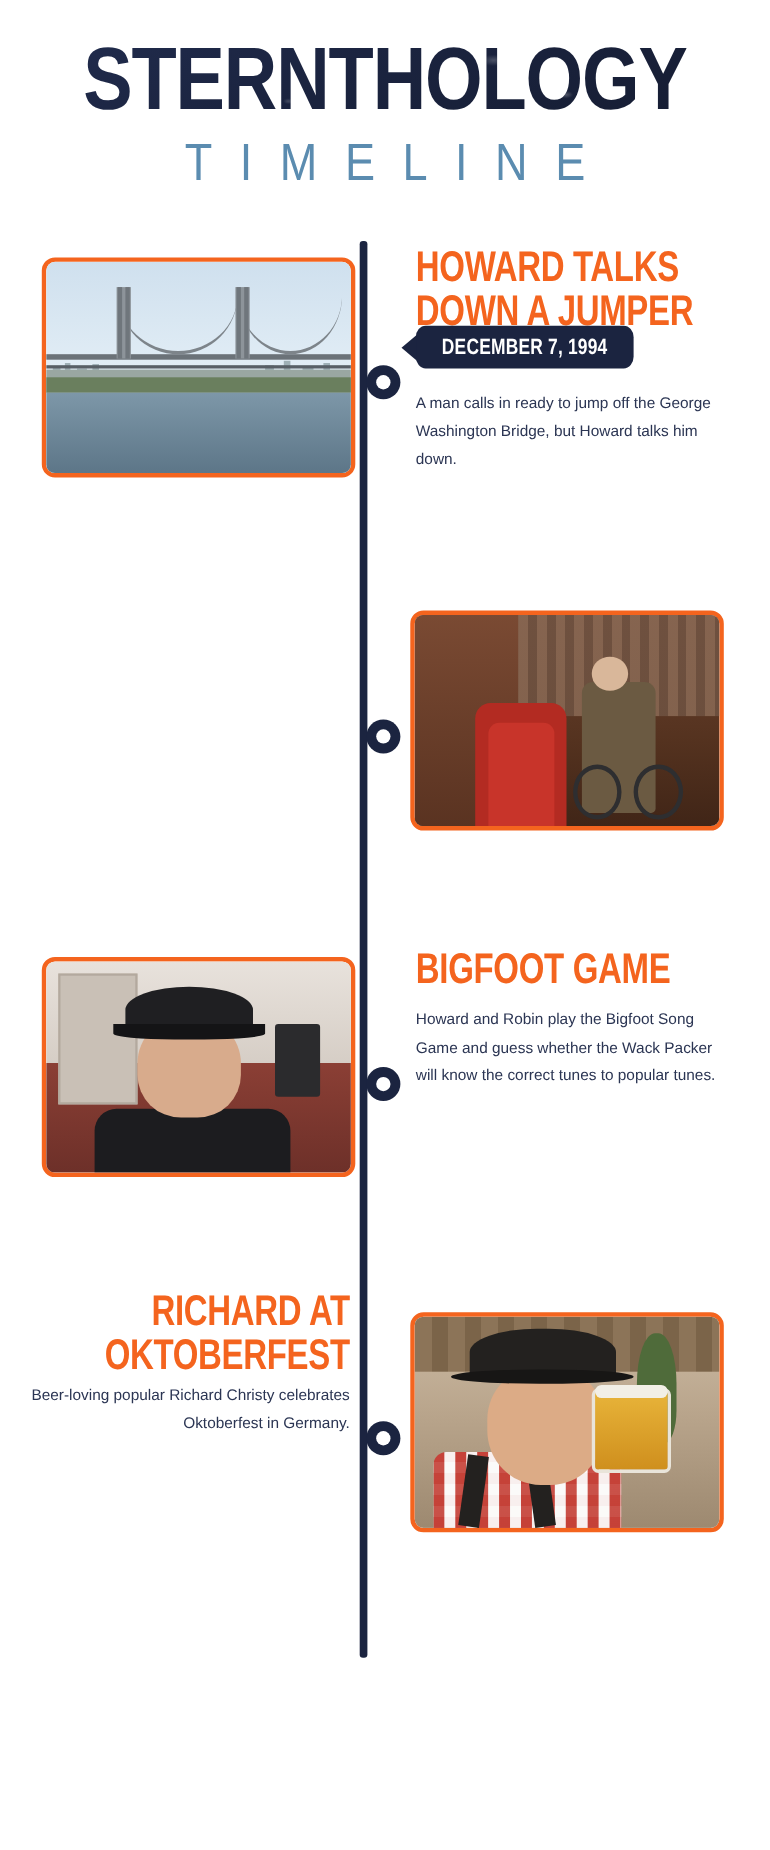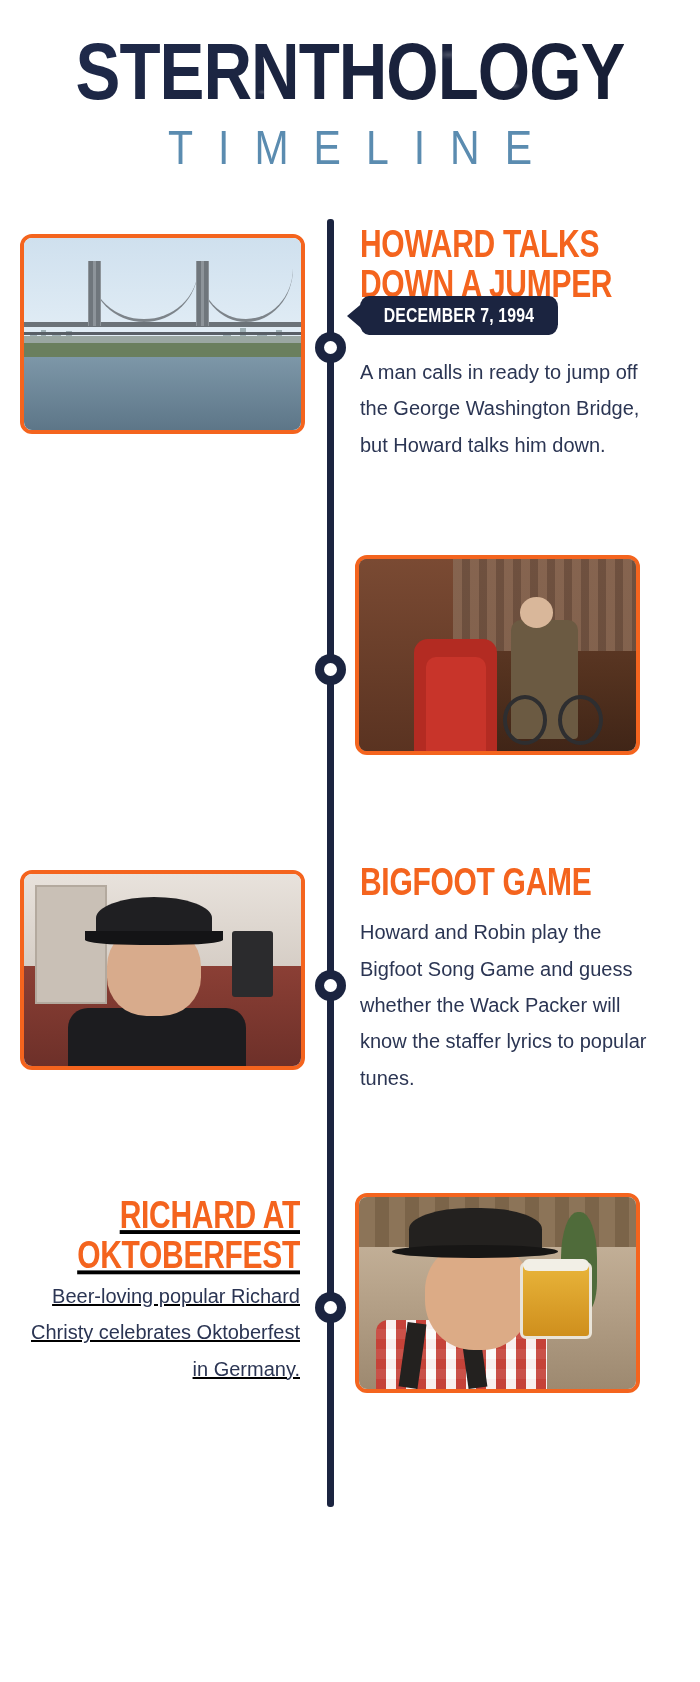--- a/index.html
+++ b/index.html
@@ -71,20 +71,21 @@
   }
 
   .timeline {
     position: relative;
     margin-top: 48px;
   }
 
   .entry {
     position: relative;
     height: 319px;
+    margin-left: 18px;
   }
 
   
   .node {
     position: absolute;
     left: 315px;
     width: 31px;
     height: 31px;
     border-radius: 50%;
     background: #1b2440;
@@ -173,21 +174,21 @@
     top: 50%;
     transform: translateY(-50%);
     border-top: 10px solid transparent;
     border-bottom: 10px solid transparent;
     border-left: 14px solid #1b2440;
   }
 
   .desc {
     margin-top: 22px;
     font-family: "Liberation Sans", sans-serif;
-    font-size: 20px;
+    font-size: 14px;
     line-height: 1.82;
     color: #2c3category;
     color: #2b3553;
   }
 
   
   .scene { position: relative; width: 100%; height: 100%; }
 
   
   .bridge-sky { position:absolute; inset:0; background:linear-gradient(#cfe0ee 0%, #e3eef6 55%, #dde9f1 100%); }
@@ -327,21 +328,21 @@
         <div class="cap-speaker"></div>
         <div class="cap-jacket"></div>
         <div class="cap-face"></div>
         <div class="cap-hat"></div>
         <div class="cap-brim"></div>
       </div>
     </div>
 
     <div class="block right" style="top:8px;">
       <div class="headline">BIGFOOT GAME</div>
-      <div class="desc">Howard and Robin play the Bigfoot Song Game and guess whether the Wack Packer will know the staffer lyrics to popular tunes.</div>
+      <div class="desc">Howard and Robin play the Bigfoot Song Game and guess whether the Wack Packer will know the correct tunes to popular tunes.</div>
     </div>
   </div>
 
   <div class="entry">
     <div class="node" style="top:119px;"></div>
 
     <div class="photo right" style="top:20px;">
       <div class="scene">
         <div class="okt-bg"></div>
         <div class="okt-roof"></div>
@@ -351,19 +352,19 @@
         <div class="okt-strap s2"></div>
         <div class="okt-face"></div>
         <div class="okt-hat"></div>
         <div class="okt-brim"></div>
         <div class="okt-mug">
             <div class="okt-foam"></div>
           </div>
       </div>
     </div>
 
-    <div class="block left" style="top:22px;text-decoration:underline;">
+    <div class="block left" style="top:0;">
       <div class="headline">RICHARD AT OKTOBERFEST</div>
       <div class="desc">Beer-loving popular Richard Christy celebrates Oktoberfest in Germany.</div>
     </div>
   </div>
 
 </div>
 
 </body></html>

